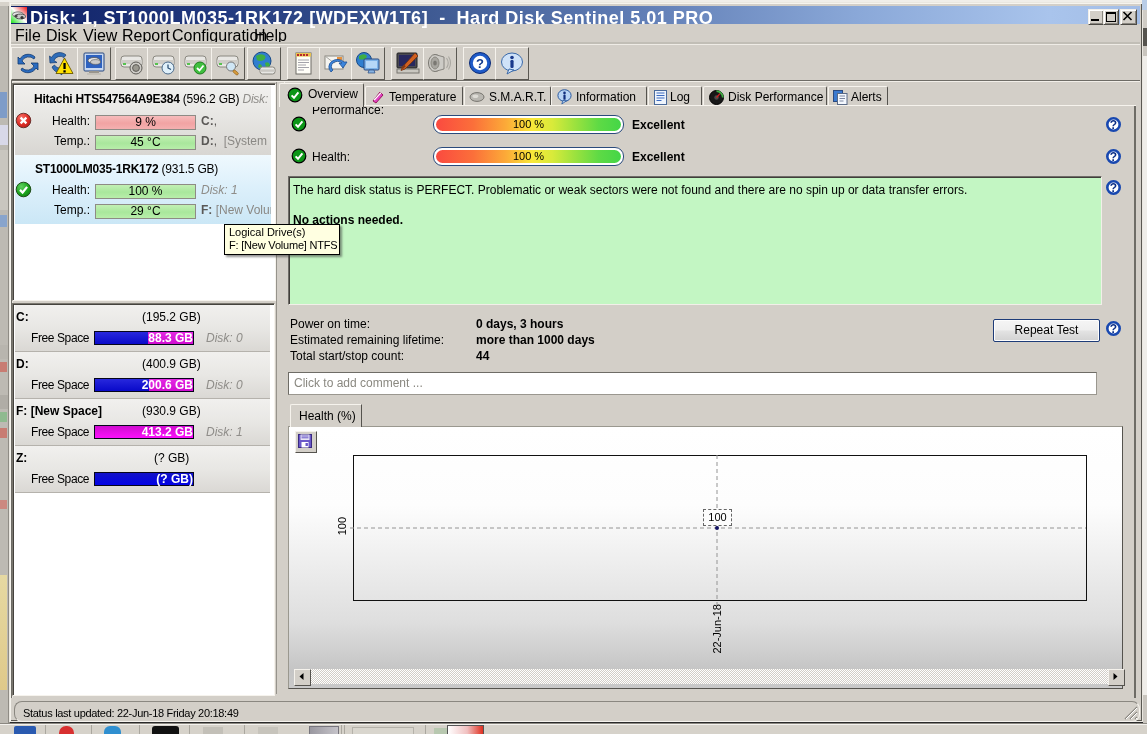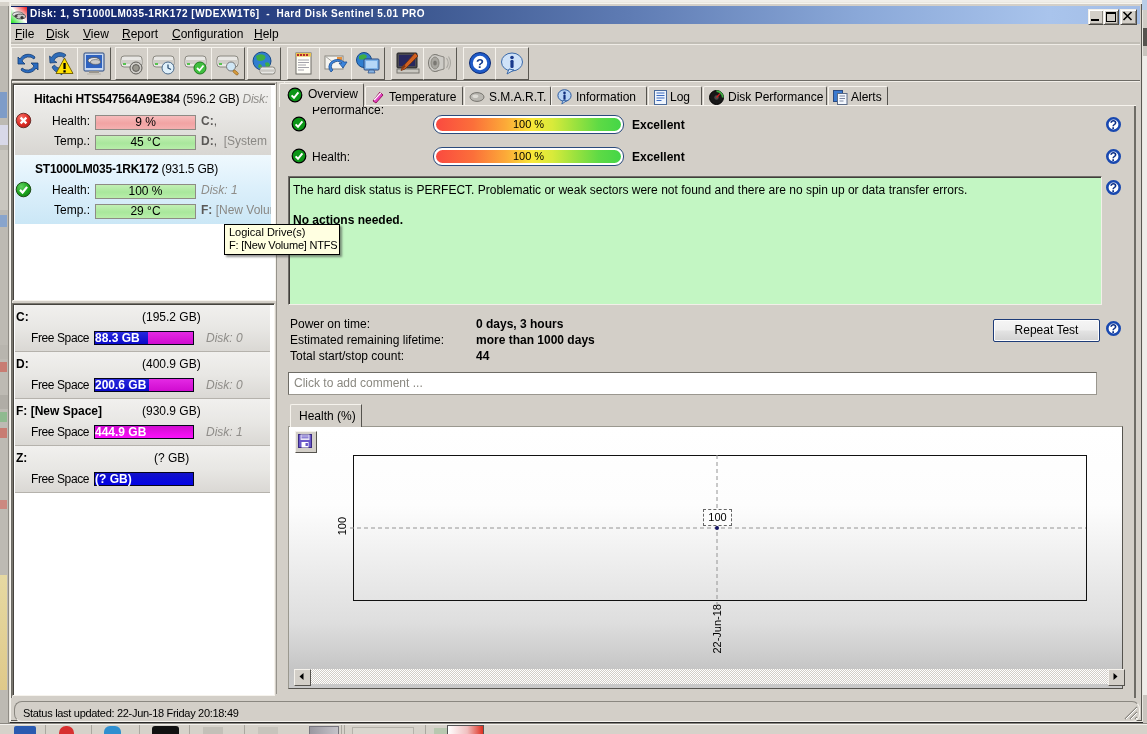--- a/index.html
+++ b/index.html
@@ -4,41 +4,41 @@
 <style>
 html,body{margin:0;padding:0;}
 body{width:1147px;height:734px;overflow:hidden;font-family:"Liberation Sans",sans-serif;background:#2a2a2a;position:relative;}
 #root{position:absolute;left:0;top:0;width:1147px;height:734px;overflow:hidden;}
 .abs{position:absolute;}
 
 #win{left:9px;top:2px;width:1134px;height:720px;background:#d3cfc8;
 box-shadow:inset 0 0 0 1px #eae7e0, inset 2px 2px 0 #f6f4ee, inset -2px -2px 0 #5a5852;}
 #titlebar{left:11px;top:6px;width:1129px;height:18px;
 background:linear-gradient(90deg,#0e2066 0%,#22397e 18%,#3b568f 35%,#5f7cb4 55%,#8aa8d8 75%,#a9c4ec 92%,#a3bde6 100%);}
-#titletext{left:30px;top:8px;font-size:10px;font-weight:bold;color:#fff;white-space:pre;letter-spacing:0.5px;}
+#titletext{left:30px;top:8px;font-size:18px;font-weight:bold;color:#fff;white-space:pre;letter-spacing:0.5px;}
 .tbtn{top:9px;width:14px;height:14px;background:#d3cfc8;border-top:1px solid #f2efe9;border-left:1px solid #f2efe9;border-right:1px solid #4d4b46;border-bottom:1px solid #4d4b46;box-shadow:inset 1px 1px 0 #fff, inset -1px -1px 0 #8a8780;}
 
-.menuitem{top:27px;font-size:12px;color:#000;}
+.menuitem{top:27px;font-size:16px;color:#000;}
 .menuitem u{text-decoration:underline;}
 
 #toolbar{left:11px;top:44px;width:1129px;height:35px;border-top:1px solid #efece6;box-shadow:0 -2px 0 #c1beb6;}
 .tbbtn{position:absolute;top:2px;width:32px;height:31px;background:#d3cfc8;
 border-top:1px solid #f5f2ec;border-left:1px solid #f5f2ec;border-right:1px solid #5a5852;border-bottom:1px solid #5a5852;}
 .tbbtn svg{position:absolute;left:3px;top:3px;}
 
 .sunken{background:#fff;border-top:1px solid #7a776f;border-left:1px solid #7a776f;border-right:1px solid #f6f3ed;border-bottom:1px solid #f6f3ed;box-shadow:inset 1px 1px 0 #45433e;}
 #diskpanel{left:12px;top:83px;width:262px;height:216px;}
 #partpanel{left:12px;top:303px;width:261px;height:391px;}
 .diskblock{left:2px;width:256px;height:69px;overflow:hidden;white-space:nowrap;background:linear-gradient(180deg,#f1f0ee 0%,#e7e6e3 45%,#d8d6d2 100%);}
 .diskblock.sel{background:linear-gradient(180deg,#eff9fe 0%,#ddf0fb 45%,#cbe7f6 100%);}
 .partblock{left:2px;width:255px;height:46px;overflow:hidden;white-space:nowrap;background:linear-gradient(180deg,#f1f0ee 0%,#e8e7e4 50%,#dad8d4 100%);border-bottom:1px solid #b5b2ac;}
 .dtitle{font-size:12px;white-space:pre;color:#000;letter-spacing:-0.22px;}
 .dlabel{font-size:12px;color:#000;text-align:right;width:60px;}
 .sbar{height:13px;border:1px solid #8e8b85;font-size:12px;text-align:center;color:#000;line-height:13px;}
-.fbar{left:79px;width:98px;height:12px;border:1px solid #05051a;font-size:12px;font-weight:bold;color:#fff;text-align:left;line-height:12px;}
+.fbar{left:79px;width:98px;height:12px;border:1px solid #05051a;font-size:12px;font-weight:bold;color:#fff;text-align:right;line-height:12px;}
 .gray-it{color:#8f8d89;font-style:italic;font-size:12px;}
 
 .tab{top:86px;height:20px;background:#d3cfc8;border-top:1px solid #f6f3ed;border-left:1px solid #f6f3ed;border-right:1px solid #55534e;border-top-left-radius:2px;border-top-right-radius:2px;font-size:12px;color:#000;}
 .tab.active{top:83px;height:23px;z-index:5;}
 .tablbl{position:absolute;top:3px;white-space:nowrap;}
 #mainbody{left:283px;top:105px;width:853px;height:592px;background:#d3cfc8;border-top:1px solid #f6f3ed;box-shadow:inset -2px 0 0 #6e6c66;}
 .rowlbl{font-size:12px;color:#000;}
 .bold{font-weight:bold;}
 .barframe{width:189px;height:17px;background:#fff;border:1px solid #2a4a7c;border-radius:9px;}
 .barin{position:absolute;left:2px;top:2px;right:2px;bottom:2px;border-radius:7px;background:linear-gradient(90deg,#fa4a40 0%,#fb6f3a 20%,#fcab38 38%,#f8e839 52%,#d8ea3a 63%,#9ce23e 75%,#5eda45 88%,#44d647 100%);font-size:11px;text-align:center;line-height:13px;color:#000;}
@@ -352,21 +352,21 @@
       <div class="abs" style="left:1px;top:5px;font-size:12px;font-weight:bold;">D:</div>
       <div class="abs" style="left:127px;top:5px;font-size:12px;">(400.9 GB)</div>
       <div class="abs" style="left:16px;top:26px;font-size:12px;letter-spacing:-0.4px;">Free Space</div>
       <div class="abs fbar" style="top:26px;background:linear-gradient(180deg,rgba(255,255,255,0.12),rgba(0,0,0,0.07)),linear-gradient(90deg,#0a0ad8 0%,#0a0ad8 55%,#e00ce0 55%,#e00ce0 100%);">200.6 GB</div>
       <div class="abs gray-it" style="left:191px;top:26px;">Disk: 0</div>
     </div>
     <div class="abs partblock" style="top:95px;">
       <div class="abs" style="left:1px;top:5px;font-size:12px;font-weight:bold;">F: [New Space]</div>
       <div class="abs" style="left:127px;top:5px;font-size:12px;">(930.9 GB)</div>
       <div class="abs" style="left:16px;top:26px;font-size:12px;letter-spacing:-0.4px;">Free Space</div>
-      <div class="abs fbar" style="top:26px;background:linear-gradient(180deg,#d00cd0,#fb10fb);">444.9 GB</div>
+      <div class="abs fbar" style="top:26px;background:linear-gradient(180deg,#d00cd0,#fb10fb);">413.2 GB</div>
       <div class="abs gray-it" style="left:191px;top:26px;">Disk: 1</div>
     </div>
     <div class="abs partblock" style="top:142px;">
       <div class="abs" style="left:1px;top:5px;font-size:12px;font-weight:bold;">Z:</div>
       <div class="abs" style="left:139px;top:5px;font-size:12px;">(? GB)</div>
       <div class="abs" style="left:16px;top:26px;font-size:12px;letter-spacing:-0.4px;">Free Space</div>
       <div class="abs fbar" style="top:26px;background:linear-gradient(180deg,#1111c8,#0202e6);">(? GB)</div>
     </div>
   </div>
 

